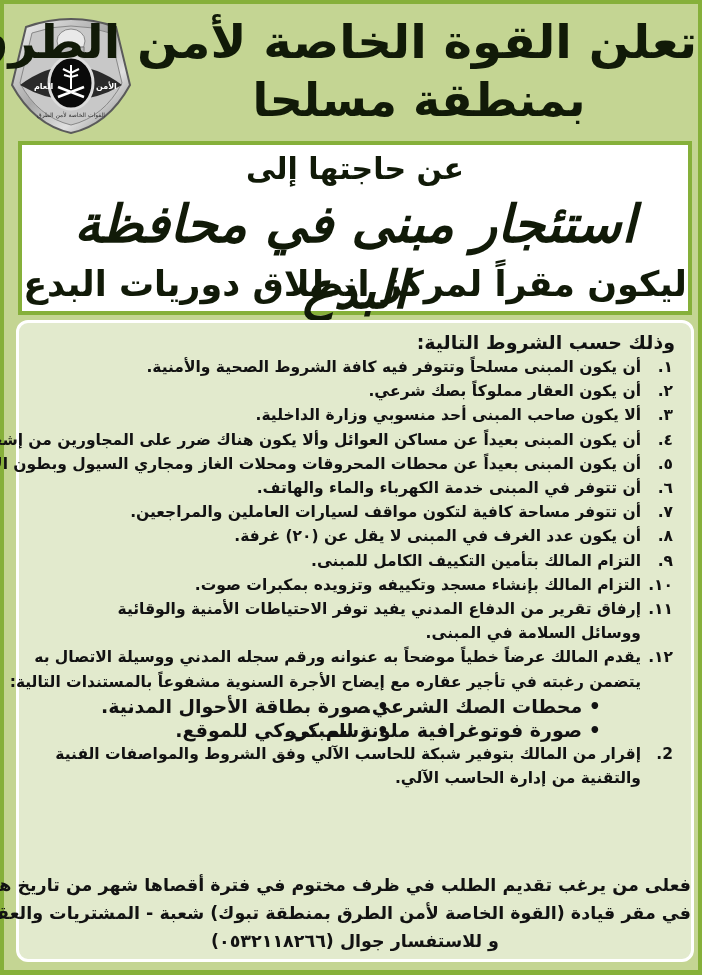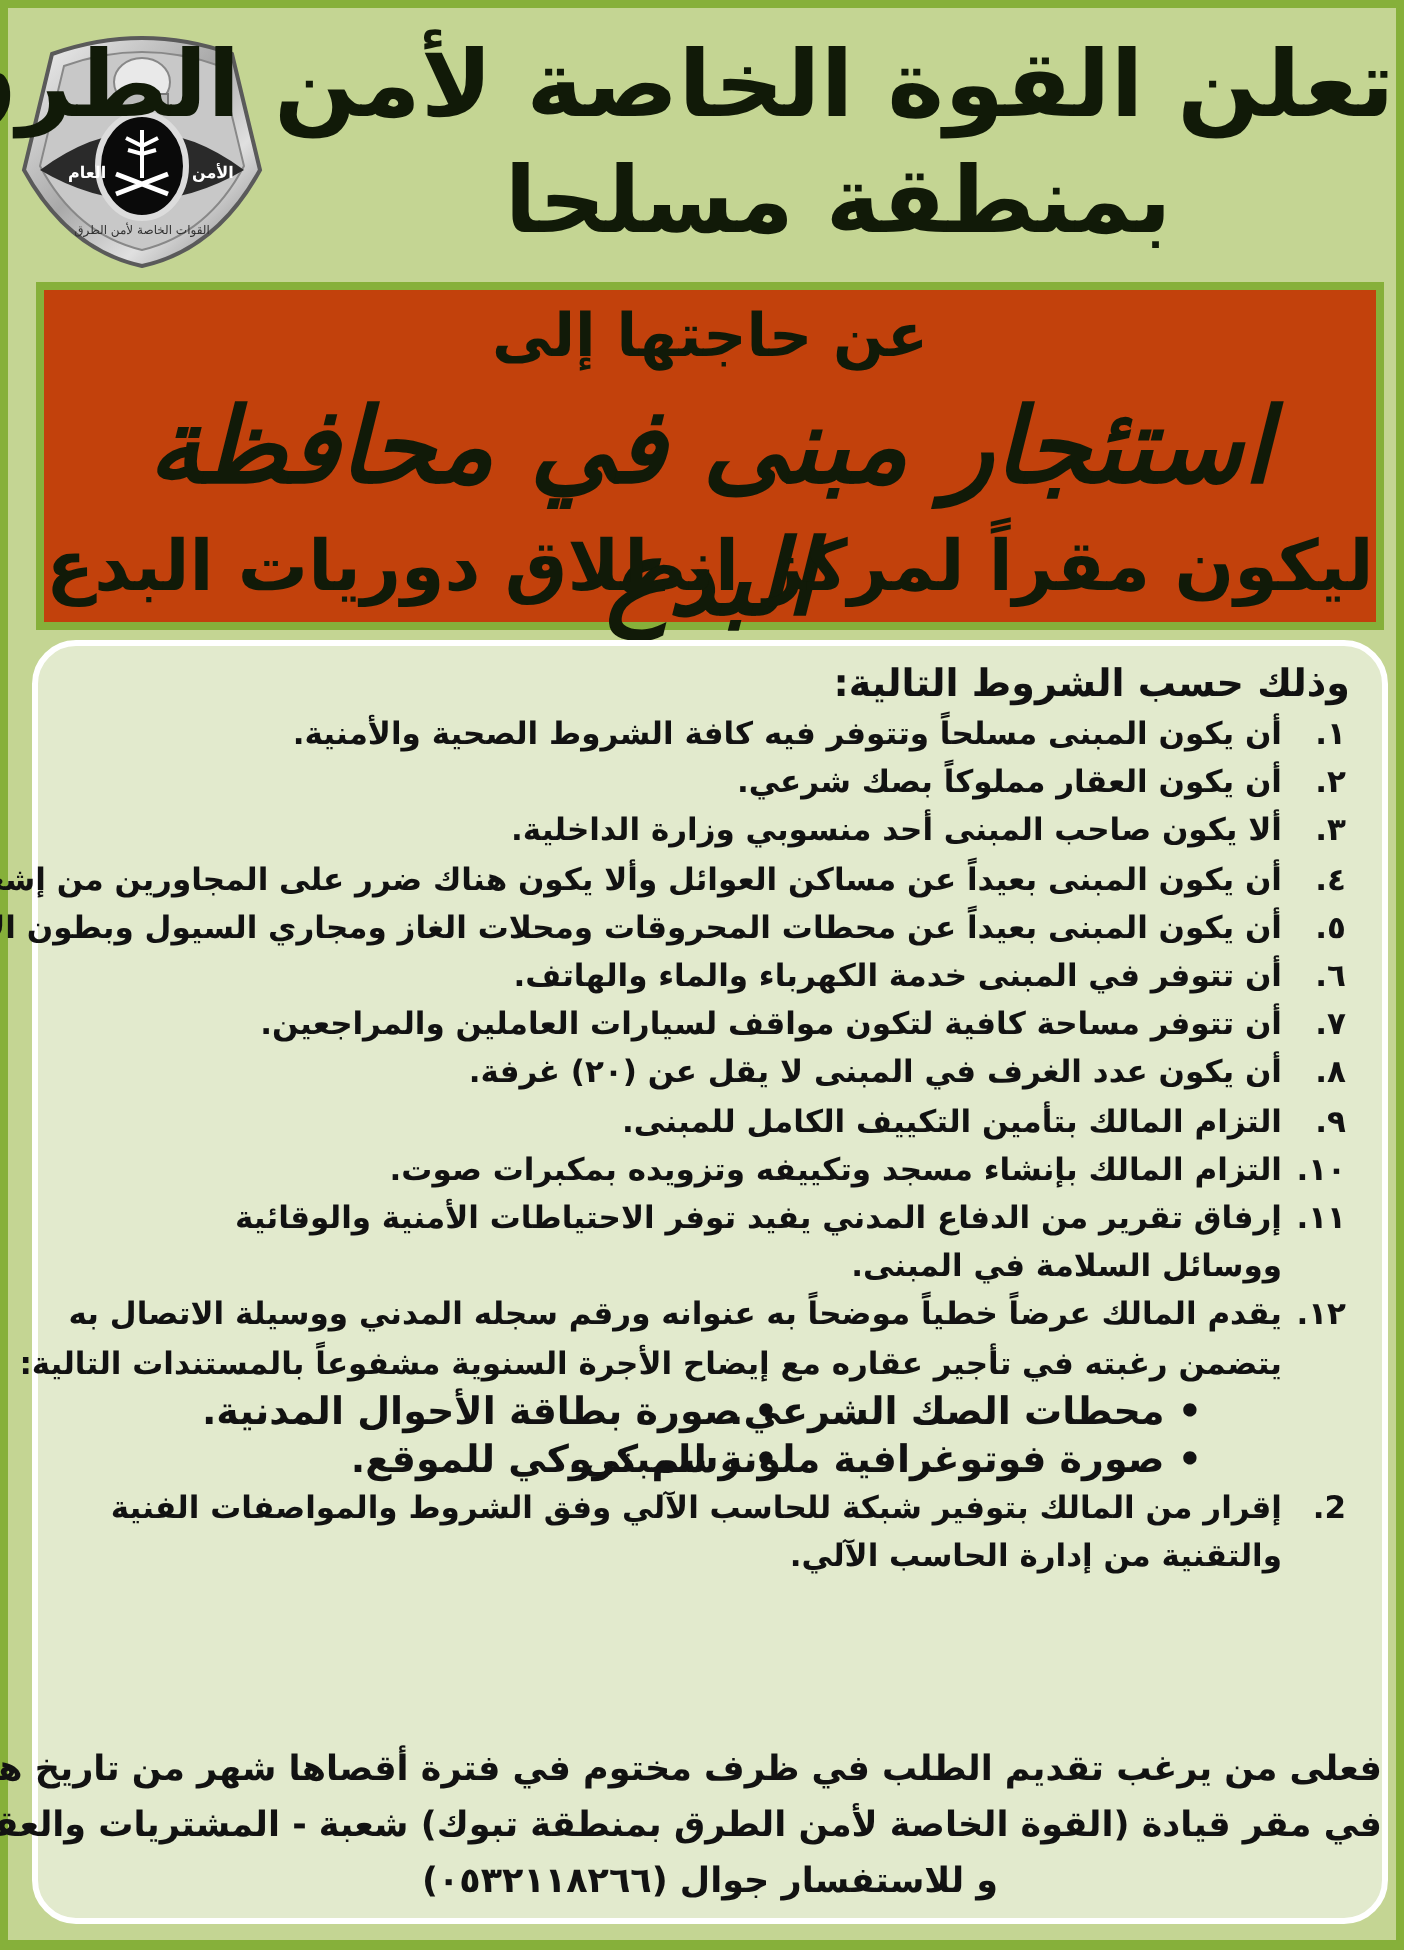--- a/index.html
+++ b/index.html
@@ -11,29 +11,29 @@
   .header { position:absolute; left:0; top:0; width:694px; height:132px; }
   .logo { position:absolute; left:4px; top:3px; width:126px; height:128px; }
   .title-line {
     position:absolute; right:14px; width:530px; text-align:center; direction:rtl;
     font-weight:bold; color:#111a08; white-space:nowrap;
   }
   .t1 { top:8px; font-size:46px; line-height:60px; transform:scaleX(1.05); }
   .t2 { top:66px; font-size:46px; line-height:60px; }
   .box {
     position:absolute; left:14px; top:137px; width:674px; height:174px;
-    border:4px solid #86b03a; box-sizing:border-box; background:#c2410c;
+    border:4px solid #86b03a; box-sizing:border-box; background:#ffffff;
     direction:rtl; text-align:center; color:#111a08;
   }
   .box .l1 { position:absolute; top:4px; left:0; right:0; font-size:30px; font-weight:bold; line-height:40px; }
   .box .l2 { position:absolute; top:46px; left:0; right:0; font-size:52px; font-weight:bold; line-height:66px; letter-spacing:0;font-style:italic; }
   .box .l3 { position:absolute; top:116px; left:0; right:0; font-size:35px; font-weight:bold; line-height:46px; }
   .panel {
     position:absolute; left:12px; top:316px; width:678px; height:642px;
-    background:#e2eacd; border:3px solid #ffffff; border-radius:22px; box-sizing:border-box;
+    background:#e2eacd; border:3px solid #ffffff; border-radius:12px; box-sizing:border-box;
     direction:rtl; color:#121212;
   }
   .cond-title { position:absolute; right:16px; top:6px; font-size:19px; font-weight:bold; line-height:26px; }
   .cond-list { position:absolute; right:18px; top:32px; width:636px; list-style:none; margin:0; padding:0; }
   .cond-list li { font-size:15.5px; font-weight:bold; line-height:24.2px; white-space:nowrap; position:relative; padding-right:32px; }
   .cond-list li .num { position:absolute; right:0; top:0; width:30px; text-align:right; }
   .cond-list li .cont { display:block; }
   .bullets { display:grid; grid-template-columns:212px 230px; padding-right:40px; }
   .bullets span { font-size:19px; font-weight:bold; line-height:24.2px; white-space:nowrap; }
   .footer { position:absolute; right:0; left:0; top:548px; text-align:center; font-size:17.5px; font-weight:bold; line-height:28px; }

